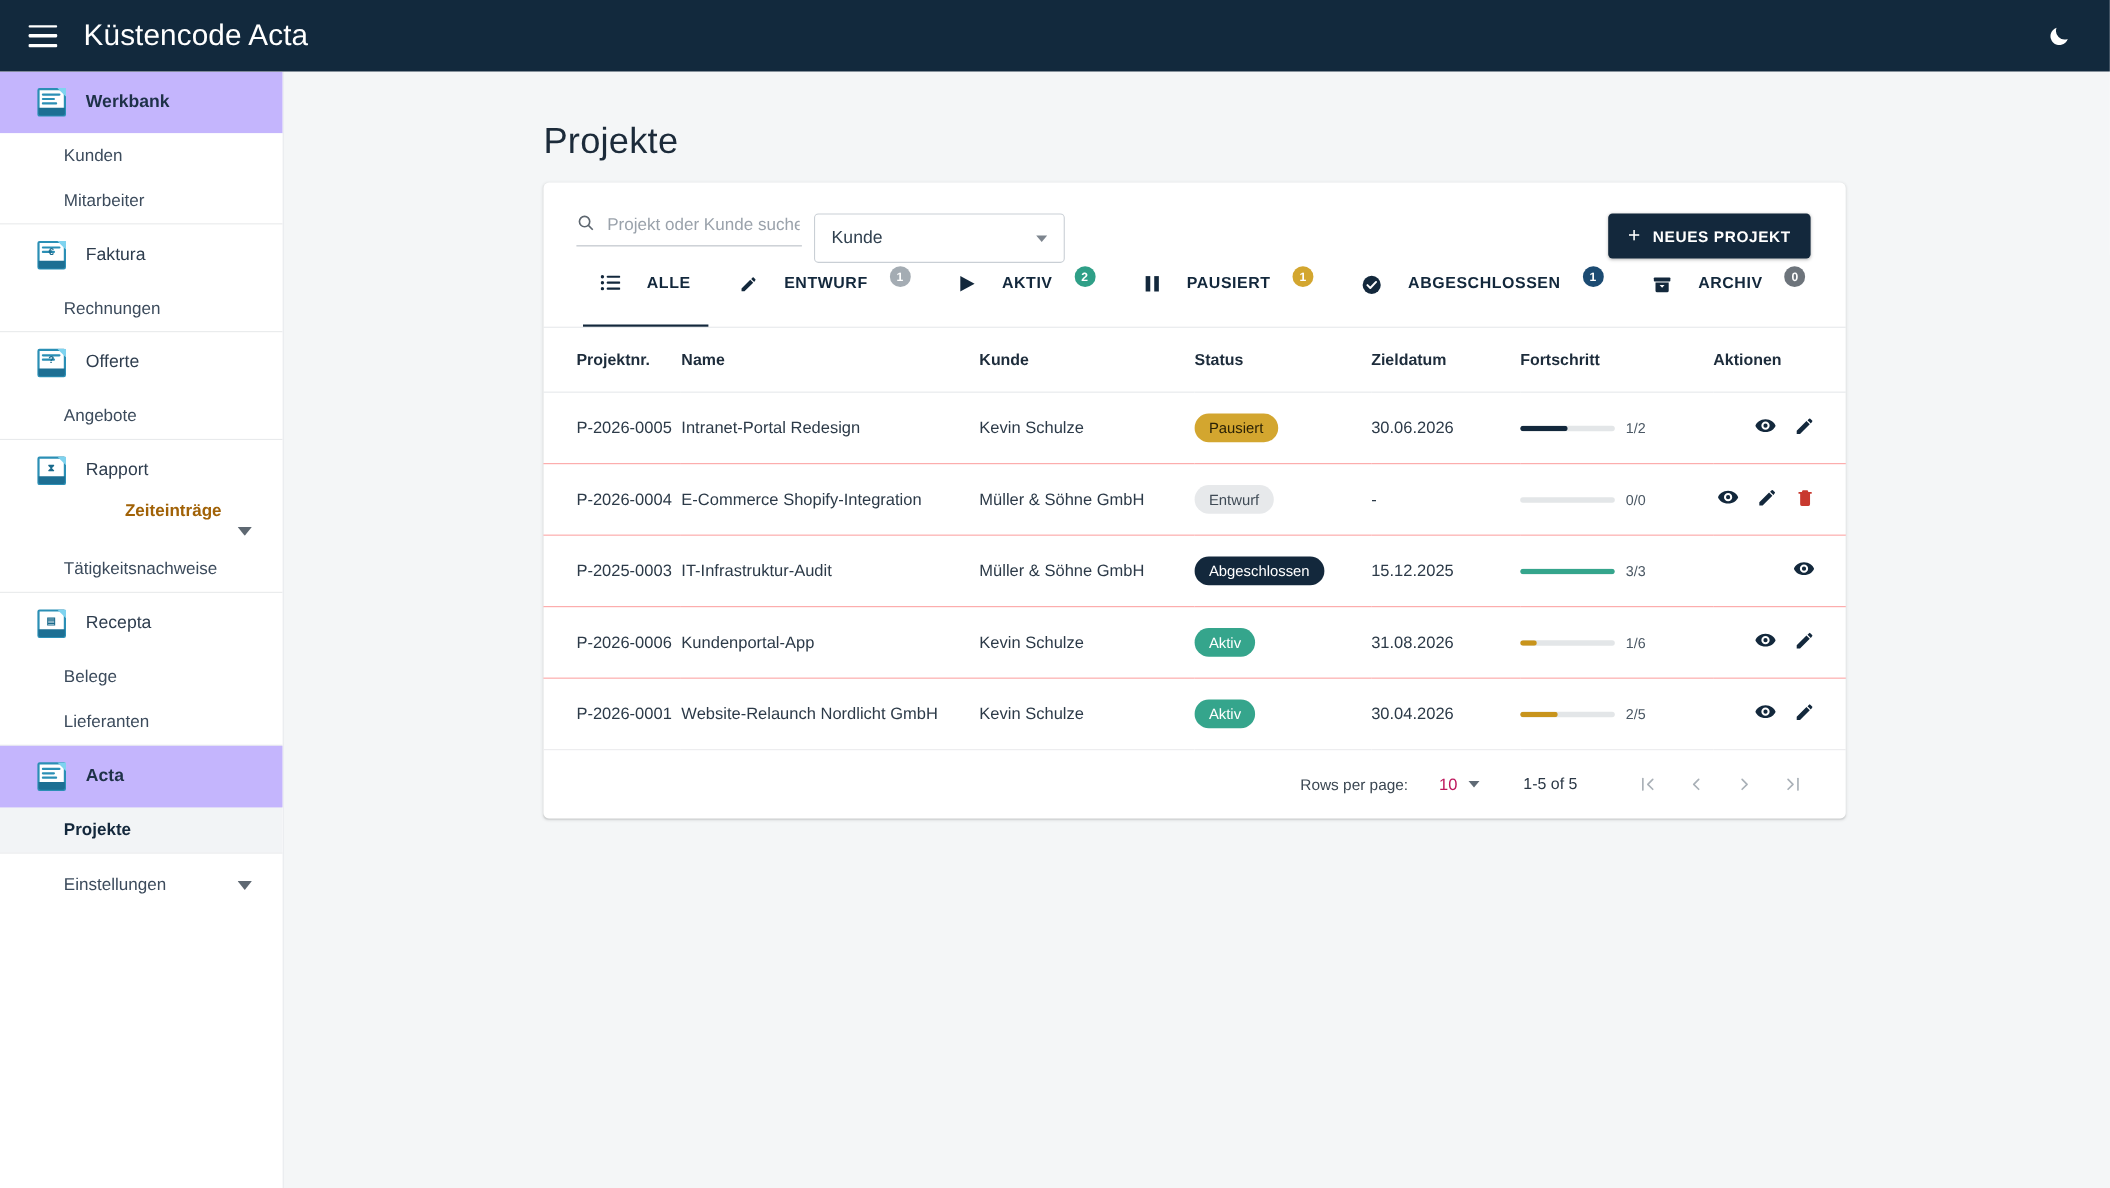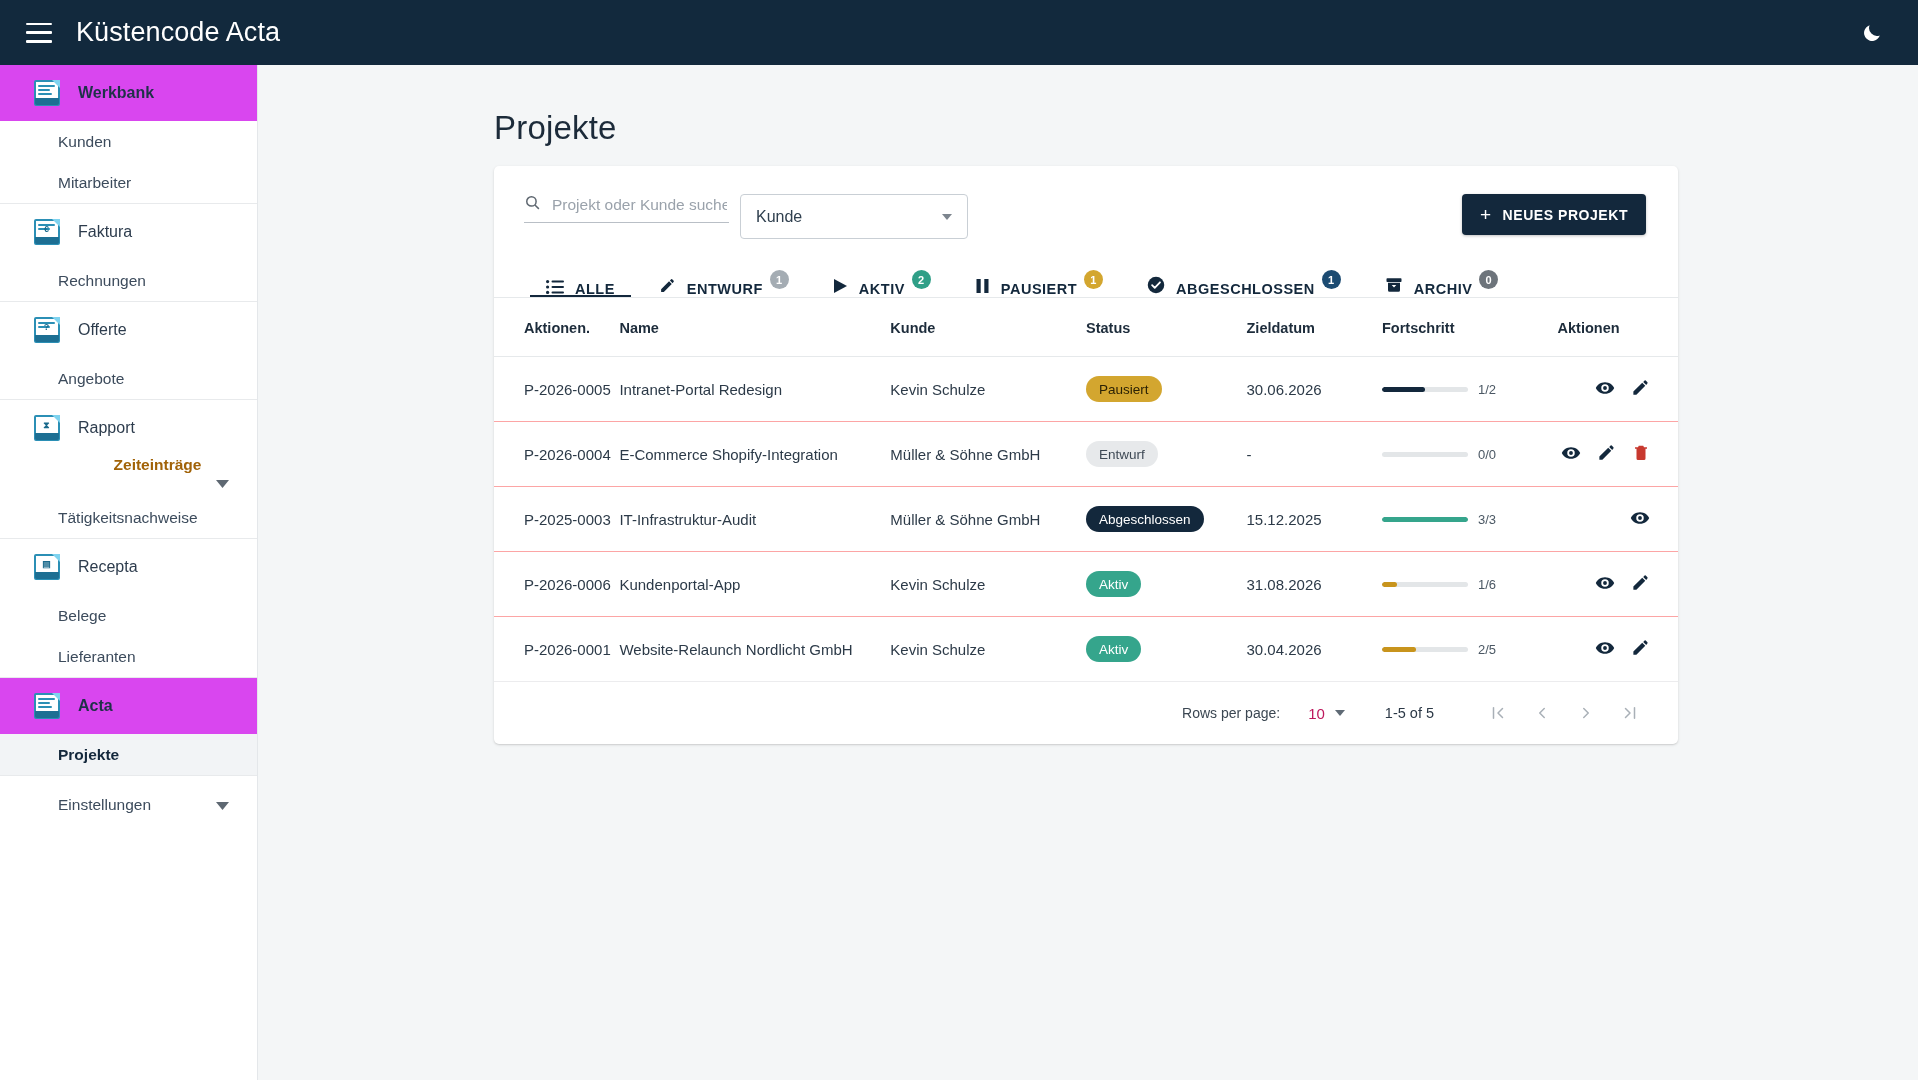--- a/index.html
+++ b/index.html
@@ -51,21 +51,21 @@
   .nav-group { }
   .nav-divider { height: 1px; background: #e8eaec; margin: 0; }
 
   .nav-head {
     display: flex; align-items: center;
     height: 56px;
     padding-left: 34px;
     cursor: pointer;
     gap: 18px;
   }
-  .nav-head.active { background: #d946ef; }
+  .nav-head.active { background: #c4b5fd; }
   .nav-head .nav-label {
     font-size: 16px; color: #1e3148; font-weight: 700;
   }
   .nav-head .nav-label.plain { font-weight: 400; color: #2d3c4d; }
 
   .nav-sub {
     display: flex; align-items: center;
     height: 41px;
     padding-left: 58px;
     cursor: pointer;
@@ -189,21 +189,21 @@
   .new-btn .plus { font-size: 19px; font-weight: 400; line-height: 1; }
 
   
   .tabs {
     display: flex; align-items: flex-end;
     padding: 0 0 0 30px;
     border-bottom: 1px solid #e6e9eb;
     height: 48px;
   }
   .tab {
-    display: flex; align-items: flex-end; gap: 11px;
+    display: flex; align-items: flex-start; gap: 24px;
     height: 47px;
     padding: 0 22px;
     cursor: pointer;
     font-size: 14.5px; font-weight: 700; letter-spacing: .5px;
     color: #13283c;
     position: relative;
   }
   .tab.active::after {
     content: ""; position: absolute; left: 6px; right: 6px; bottom: 0;
     height: 2.5px; background: #13283c;
@@ -527,21 +527,21 @@
           </svg>
         </span>
         <span>ARCHIV</span>
         <span class="badge" style="background:#6d747b">0</span>
       </div>
     </div>
 
     <table class="projects">
       <thead>
         <tr>
-          <th class="c-num">Aktionen.</th>
+          <th class="c-num">Projektnr.</th>
           <th class="c-name">Name</th>
           <th class="c-kunde">Kunde</th>
           <th class="c-status">Status</th>
           <th class="c-date">Zieldatum</th>
           <th class="c-prog">Fortschritt</th>
           <th class="c-act">Aktionen</th>
         </tr>
       </thead>
       <tbody id="tbody">
           <tr>

